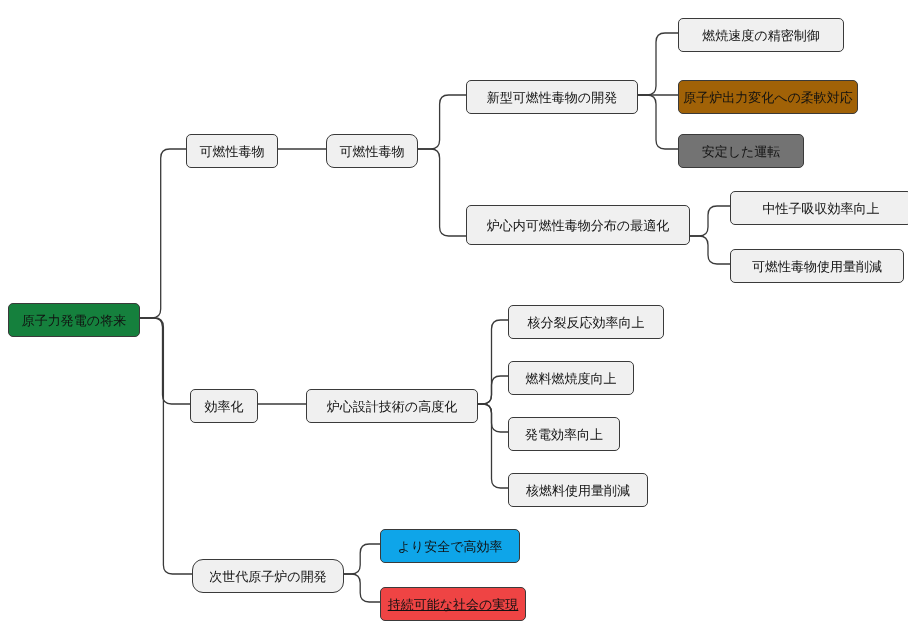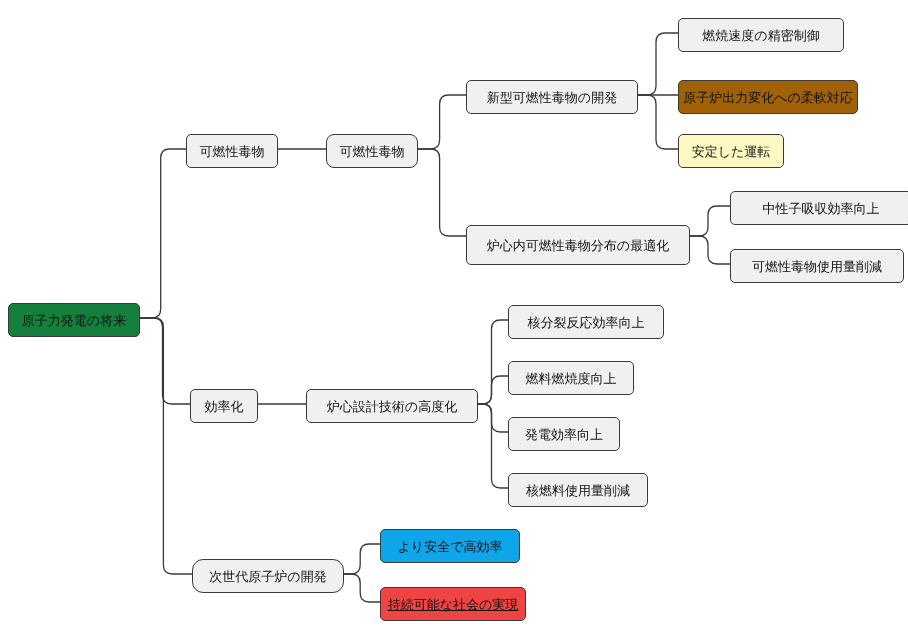--- a/index.html
+++ b/index.html
@@ -63,22 +63,22 @@
       <path d="M 344 574 L 351.2 574 Q 360.2 574 360.2 565 L 360.2 553 Q 360.2 544 369.2 544 L 380 544" fill="none" stroke="#3a3a3a" stroke-width="1.3"></path>
       <path d="M 344 574 L 351.2 574 Q 360.2 574 360.2 583 L 360.2 593 Q 360.2 602 369.2 602 L 380 602" fill="none" stroke="#3a3a3a" stroke-width="1.3"></path>
     </svg>
   <div id="nodes">
       <div class="node" style="left: 8px; top: 303px; width: 132px; height: 30px; background: #15803d; border-color: rgb(58, 58, 58);">原子力発電の将来</div>
       <div class="node" style="left: 186px; top: 134px; width: 92px; height: 30px; background: rgb(240, 240, 240); border-color: rgb(58, 58, 58);">可燃性毒物</div>
       <div class="node" style="left: 326px; top: 134px; width: 92px; height: 30px; background: rgb(240, 240, 240); border-color: rgb(58, 58, 58); border-radius: 8px;">可燃性毒物</div>
       <div class="node" style="left: 466px; top: 80px; width: 172px; height: 30px; background: rgb(240, 240, 240); border-color: rgb(58, 58, 58); text-align: center;">新型可燃性毒物の開発</div>
       <div class="node" style="left: 678px; top: 18px; width: 166px; height: 30px; background: rgb(240, 240, 240); border-color: rgb(58, 58, 58);">燃焼速度の精密制御</div>
       <div class="node" style="left: 678px; top: 80px; width: 180px; height: 30px; background: #a16207; border-color: rgb(58, 58, 58);">原子炉出力変化への柔軟対応</div>
-      <div class="node" style="left: 678px; top: 134px; width: 106px; height: 30px; background: #fef9c3; border-color: rgb(58, 58, 58);">安定した運転</div>
-      <div class="node" style="left: 466px; top: 225px; width: 224px; height: 40px; background: rgb(240, 240, 240); border-color: rgb(58, 58, 58);">炉心内可燃性毒物分布の最適化</div>
+      <div class="node" style="left: 678px; top: 134px; width: 126px; height: 30px; background: #737373; border-color: rgb(58, 58, 58);">安定した運転</div>
+      <div class="node" style="left: 466px; top: 205px; width: 224px; height: 40px; background: rgb(240, 240, 240); border-color: rgb(58, 58, 58);">炉心内可燃性毒物分布の最適化</div>
       <div class="node" style="left: 730px; top: 191px; width: 182px; height: 30px; background: rgb(240, 240, 240); border-color: rgb(58, 58, 58);">中性子吸収効率向上</div>
       <div class="node" style="left: 730px; top: 249px; width: 174px; height: 30px; background: rgb(240, 240, 240); border-color: rgb(58, 58, 58);">可燃性毒物使用量削減</div>
       <div class="node" style="left: 190px; top: 389px; width: 68px; height: 30px; background: rgb(240, 240, 240); border-color: rgb(58, 58, 58);">効率化</div>
       <div class="node" style="left: 306px; top: 389px; width: 172px; height: 30px; background: rgb(240, 240, 240); border-color: rgb(58, 58, 58); text-align: center;">炉心設計技術の高度化</div>
       <div class="node" style="left: 508px; top: 305px; width: 156px; height: 30px; background: rgb(240, 240, 240); border-color: rgb(58, 58, 58);">核分裂反応効率向上</div>
       <div class="node" style="left: 508px; top: 361px; width: 126px; height: 30px; background: rgb(240, 240, 240); border-color: rgb(58, 58, 58);">燃料燃焼度向上</div>
       <div class="node" style="left: 508px; top: 417px; width: 112px; height: 30px; background: rgb(240, 240, 240); border-color: rgb(58, 58, 58);">発電効率向上</div>
       <div class="node" style="left: 508px; top: 473px; width: 140px; height: 30px; background: rgb(240, 240, 240); border-color: rgb(58, 58, 58);">核燃料使用量削減</div>
       <div class="node" style="left: 192px; top: 559px; width: 152px; height: 30px; background: rgb(240, 240, 240); border-color: rgb(58, 58, 58); border-radius: 11px;">次世代原子炉の開発</div>
       <div class="node" style="left: 380px; top: 529px; width: 140px; height: 16px; background: #0ea5e9; border-color: rgb(58, 58, 58); text-align: center;">より安全で高効率</div>

